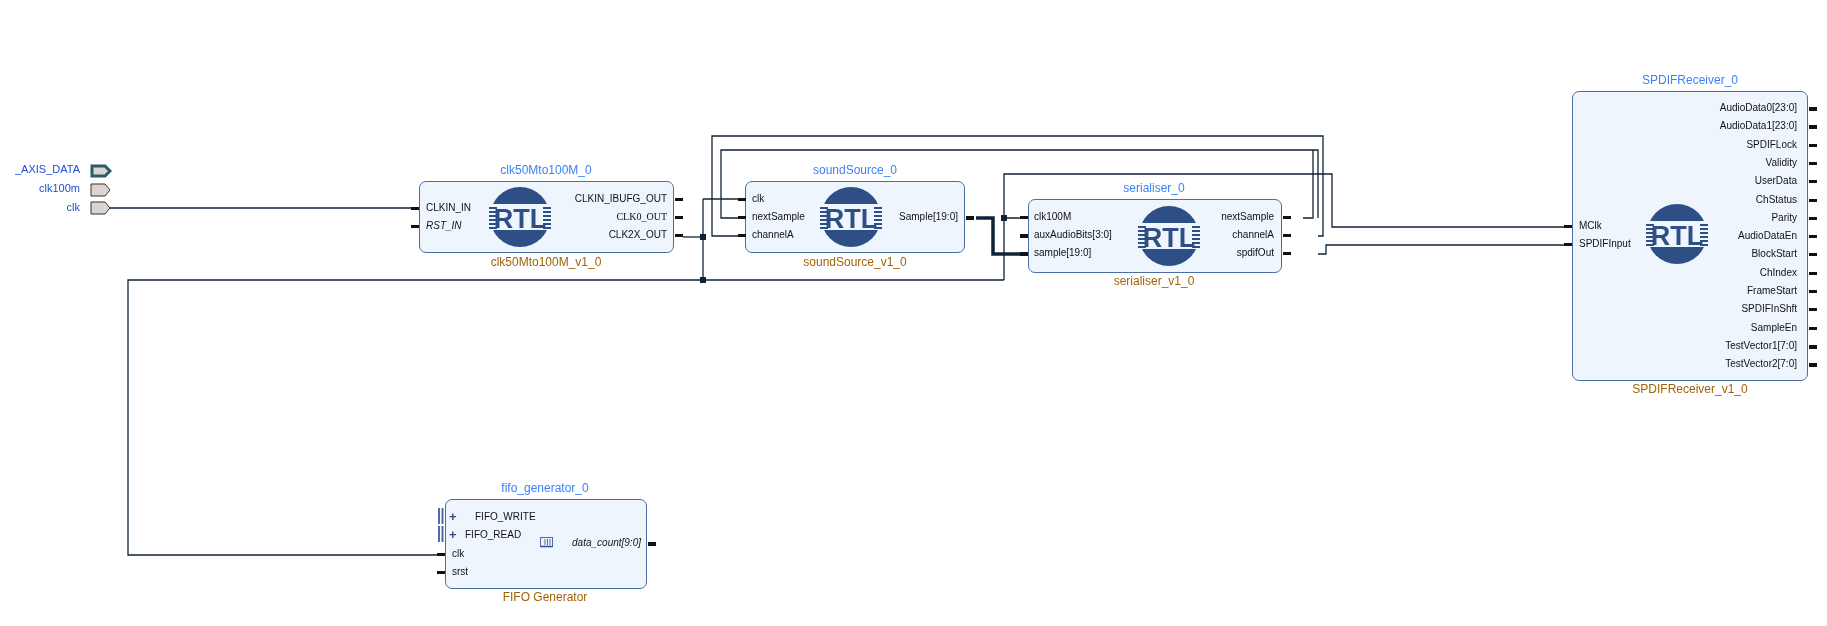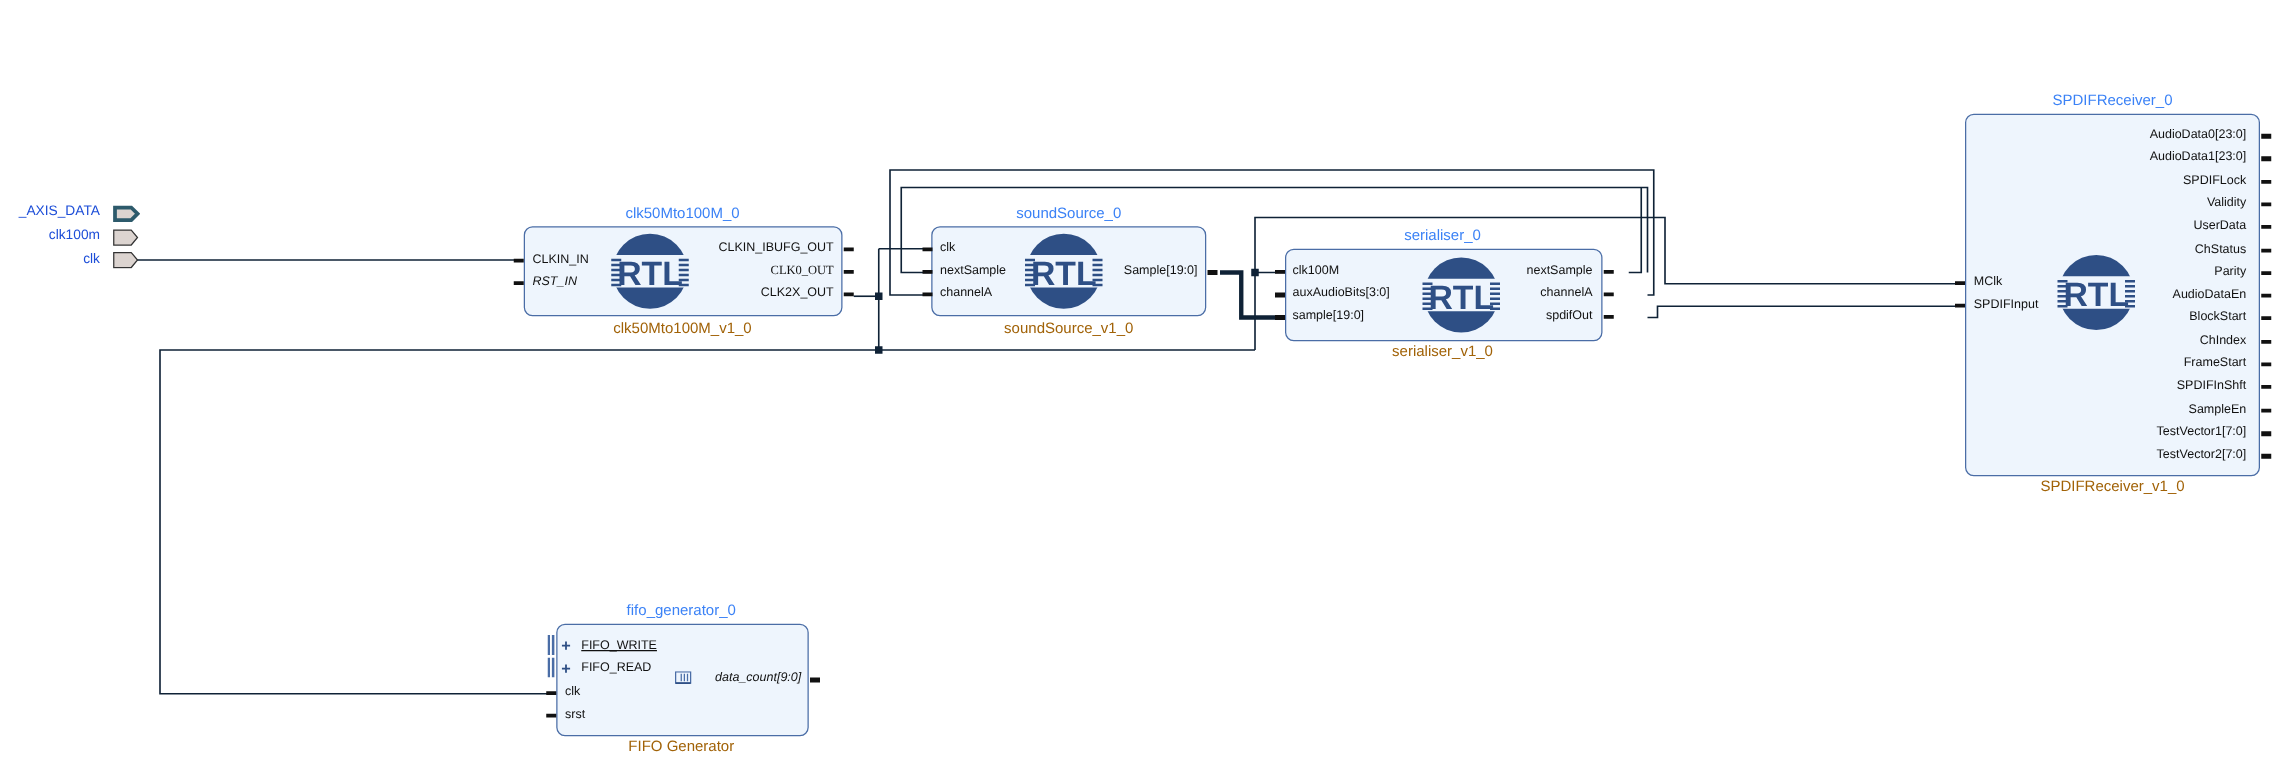--- a/index.html
+++ b/index.html
@@ -167,21 +167,21 @@
     <svg style="position:absolute; left:438px; top:508px;" width="6" height="16">
       <rect x="0" y="0" width="2" height="16" fill="#4a6da6"></rect>
         <rect x="3.5" y="0" width="2" height="16" fill="#4a6da6"></rect>
     </svg>
     <svg style="position:absolute; left:438px; top:526px;" width="6" height="16">
       <rect x="0" y="0" width="2" height="16" fill="#4a6da6"></rect>
         <rect x="3.5" y="0" width="2" height="16" fill="#4a6da6"></rect>
     </svg>
     <div class="pin" style="left:449px; top:511px; color:#2e4f85; font-weight:bold; font-size:13px;">+</div>
     <div class="pin" style="left:449px; top:529px; color:#2e4f85; font-weight:bold; font-size:13px;">+</div>
-    <div class="pin" style="left:465px; top:511px;text-decoration:underline;">FIFO_WRITE</div>
+    <div class="pin" style="left:475px; top:511px;">FIFO_WRITE</div>
     <div class="pin" style="left:465px; top:529px;">FIFO_READ</div>
     <div class="stub" style="left:437px; top:553px;"></div>
     <div class="stub" style="left:437px; top:571px;"></div>
     <div class="pin" style="left:452px; top:548px;">clk</div>
     <div class="pin" style="left:452px; top:566px;">srst</div>
     <svg style="position:absolute; left:540px; top:537px;" width="14" height="11">
       <rect x="0.5" y="0.5" width="12" height="9" fill="none" stroke="#4a6da6"></rect>
       <line x1="5" y1="2" x2="5" y2="8" stroke="#4a6da6"></line>
         <line x1="7.5" y1="2" x2="7.5" y2="8" stroke="#4a6da6"></line>
         <line x1="10" y1="2" x2="10" y2="8" stroke="#4a6da6"></line>

